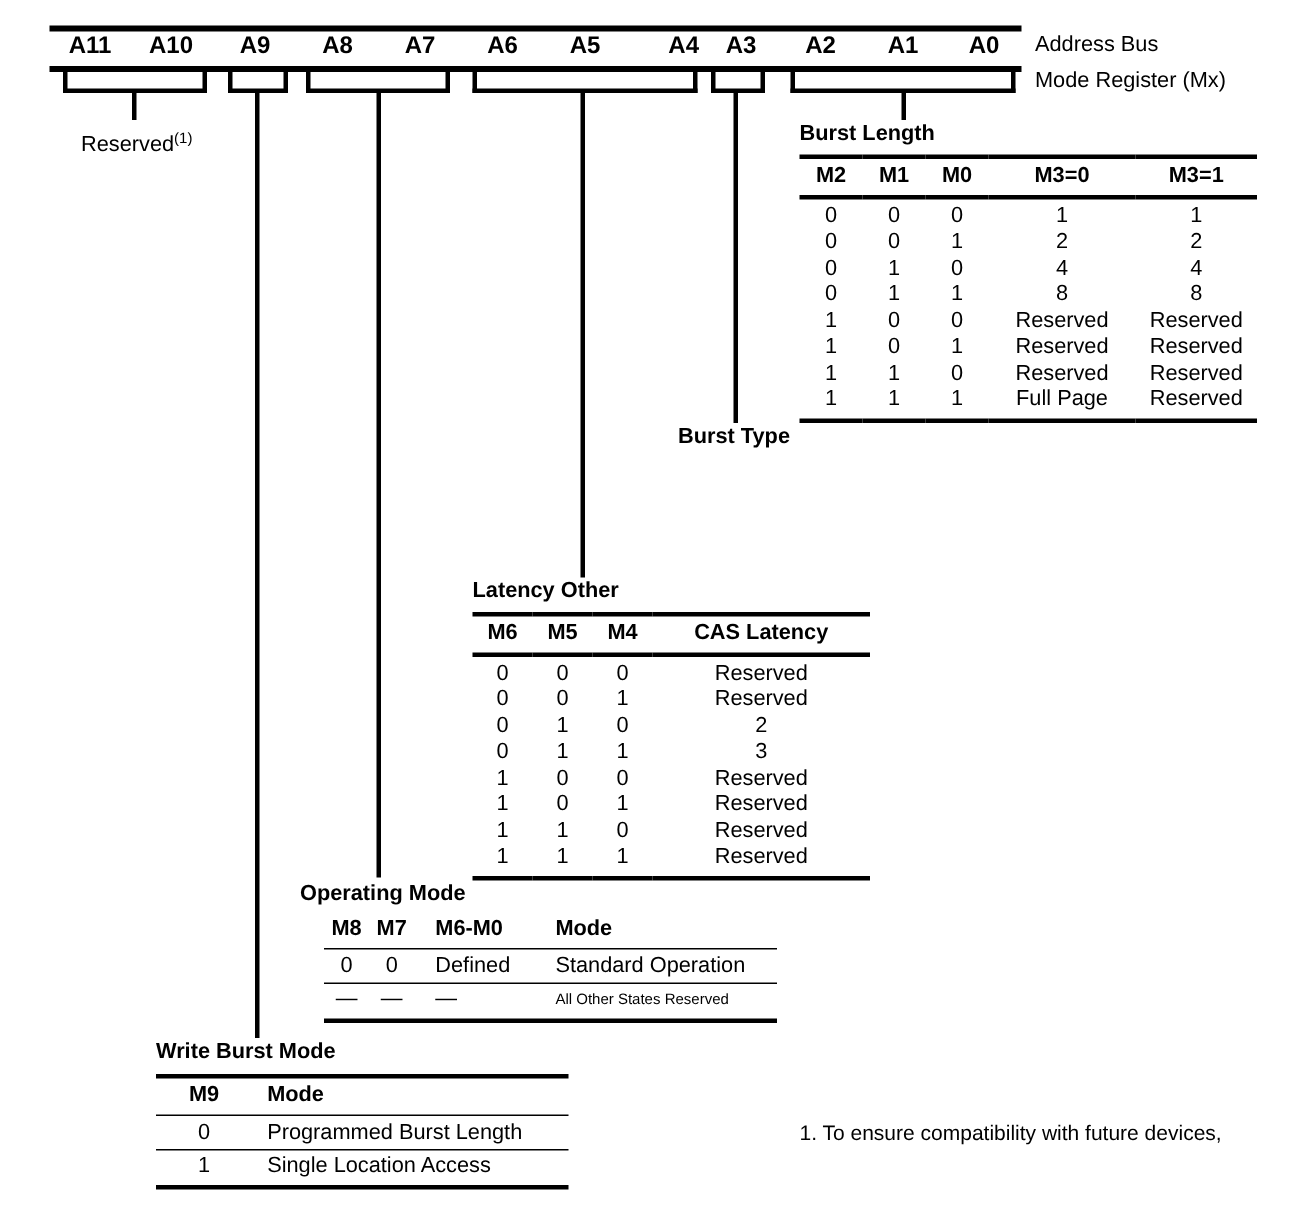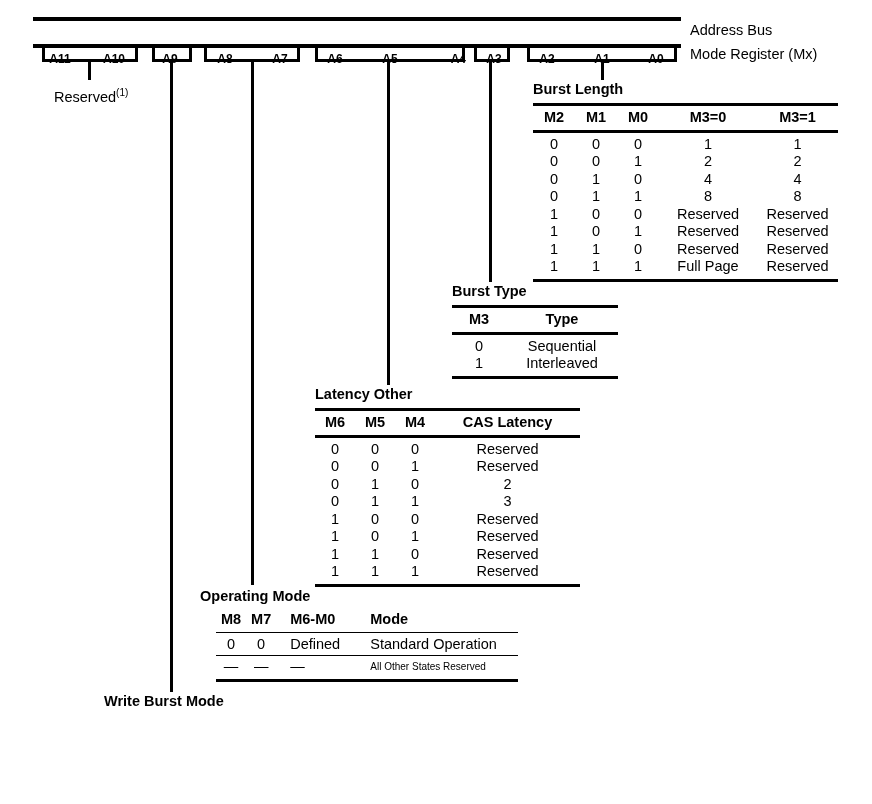--- a/index.html
+++ b/index.html
@@ -19,25 +19,24 @@
 
   
   .bus-rule {
     position: absolute;
     background: #000;
     height: 4px;
   }
   .bus-label {
     position: absolute;
     font-weight: bold;
-    font-size: 12px;
+    font-size: 16px;
     line-height: 18px;
     text-align: center;
     white-space: nowrap;
-    margin-top: 28px;
   }
   .side-note {
     position: absolute;
     font-size: 14.5px;
     line-height: 17px;
     white-space: nowrap;
   }
 
   
   .bracket {
@@ -214,38 +213,20 @@
         <td class="ctr" style="padding-bottom:3px;">1</td>
         <td class="ctr" style="padding-bottom:3px;">1</td>
         <td class="ctr" style="padding-bottom:3px;">1</td>
         <td class="ctr" style="padding-bottom:3px;">Full Page</td>
         <td class="ctr" style="padding-bottom:3px;">Reserved</td>
       </tr>
     </tbody>
   </table>
 
   <div class="group-title" style="left:452px; top:283px;">Burst Type</div>
-  <table class="tbl" style="left:452px; top:305px; width:166px;">
-    <thead>
-      <tr class="rule-thick-top rule-thick-bot">
-        <th class="ctr" style="width:54px; padding-top:3px;">M3</th>
-        <th class="ctr" style="width:112px; padding-top:3px;">Type</th>
-      </tr>
-    </thead>
-    <tbody>
-      <tr>
-        <td class="ctr" style="padding-top:3px;">0</td>
-        <td class="ctr" style="padding-top:3px;">Sequential</td>
-      </tr>
-      <tr class="rule-thick-bot">
-        <td class="ctr" style="padding-bottom:3px;">1</td>
-        <td class="ctr" style="padding-bottom:3px;">Interleaved</td>
-      </tr>
-    </tbody>
-  </table>
 
   <div class="group-title" style="left:315px; top:386px;">Latency Other</div>
   <table class="tbl" style="left:315px; top:408px; width:265px;">
     <thead>
       <tr class="rule-thick-top rule-thick-bot">
         <th class="ctr" style="width:40px; padding-top:3px;margin-top:28px;">M6</th>
         <th class="ctr" style="width:40px; padding-top:3px;">M5</th>
         <th class="ctr" style="width:40px; padding-top:3px;">M4</th>
         <th class="ctr" style="width:145px; padding-top:3px;">CAS Latency</th>
       </tr>
@@ -322,15 +303,34 @@
       <tr class="rule-thick-bot">
         <td class="ctr" style="padding-top:2px; padding-bottom:3px;">—</td>
         <td class="ctr" style="padding-top:2px; padding-bottom:3px;">—</td>
         <td class="lft" style="padding-top:2px; padding-bottom:3px; padding-left:14px;">—</td>
         <td class="lft" style="padding-top:2px; padding-bottom:3px; padding-left:10px; font-size:10px;">All Other States Reserved</td>
       </tr>
     </tbody>
   </table>
 
   <div class="group-title" style="left:104px; top:693px;">Write Burst Mode</div>
-
+  <table class="tbl" style="left:104px; top:716px; width:275px;">
+    <thead>
+      <tr class="rule-thick-top rule-thin-bot">
+        <th class="ctr" style="width:70px; padding-top:3px;">M9</th>
+        <th class="lft" style="width:205px; padding-top:3px; padding-left:10px;">Mode</th>
+      </tr>
+    </thead>
+    <tbody>
+      <tr class="rule-thin-bot">
+        <td class="ctr" style="padding-top:3px; padding-bottom:2px;">0</td>
+        <td class="lft" style="padding-top:3px; padding-bottom:2px; padding-left:10px;">Programmed Burst Length</td>
+      </tr>
+      <tr class="rule-thick-bot">
+        <td class="ctr" style="padding-top:2px; padding-bottom:3px;">1</td>
+        <td class="lft" style="padding-top:2px; padding-bottom:3px; padding-left:10px;">Single Location Access</td>
+      </tr>
+    </tbody>
+  </table>
+
+  <div class="footnote" style="left:533px; top:746px;">1. To ensure compatibility with future devices,</div>
 
 </div>
 
 </body></html>

